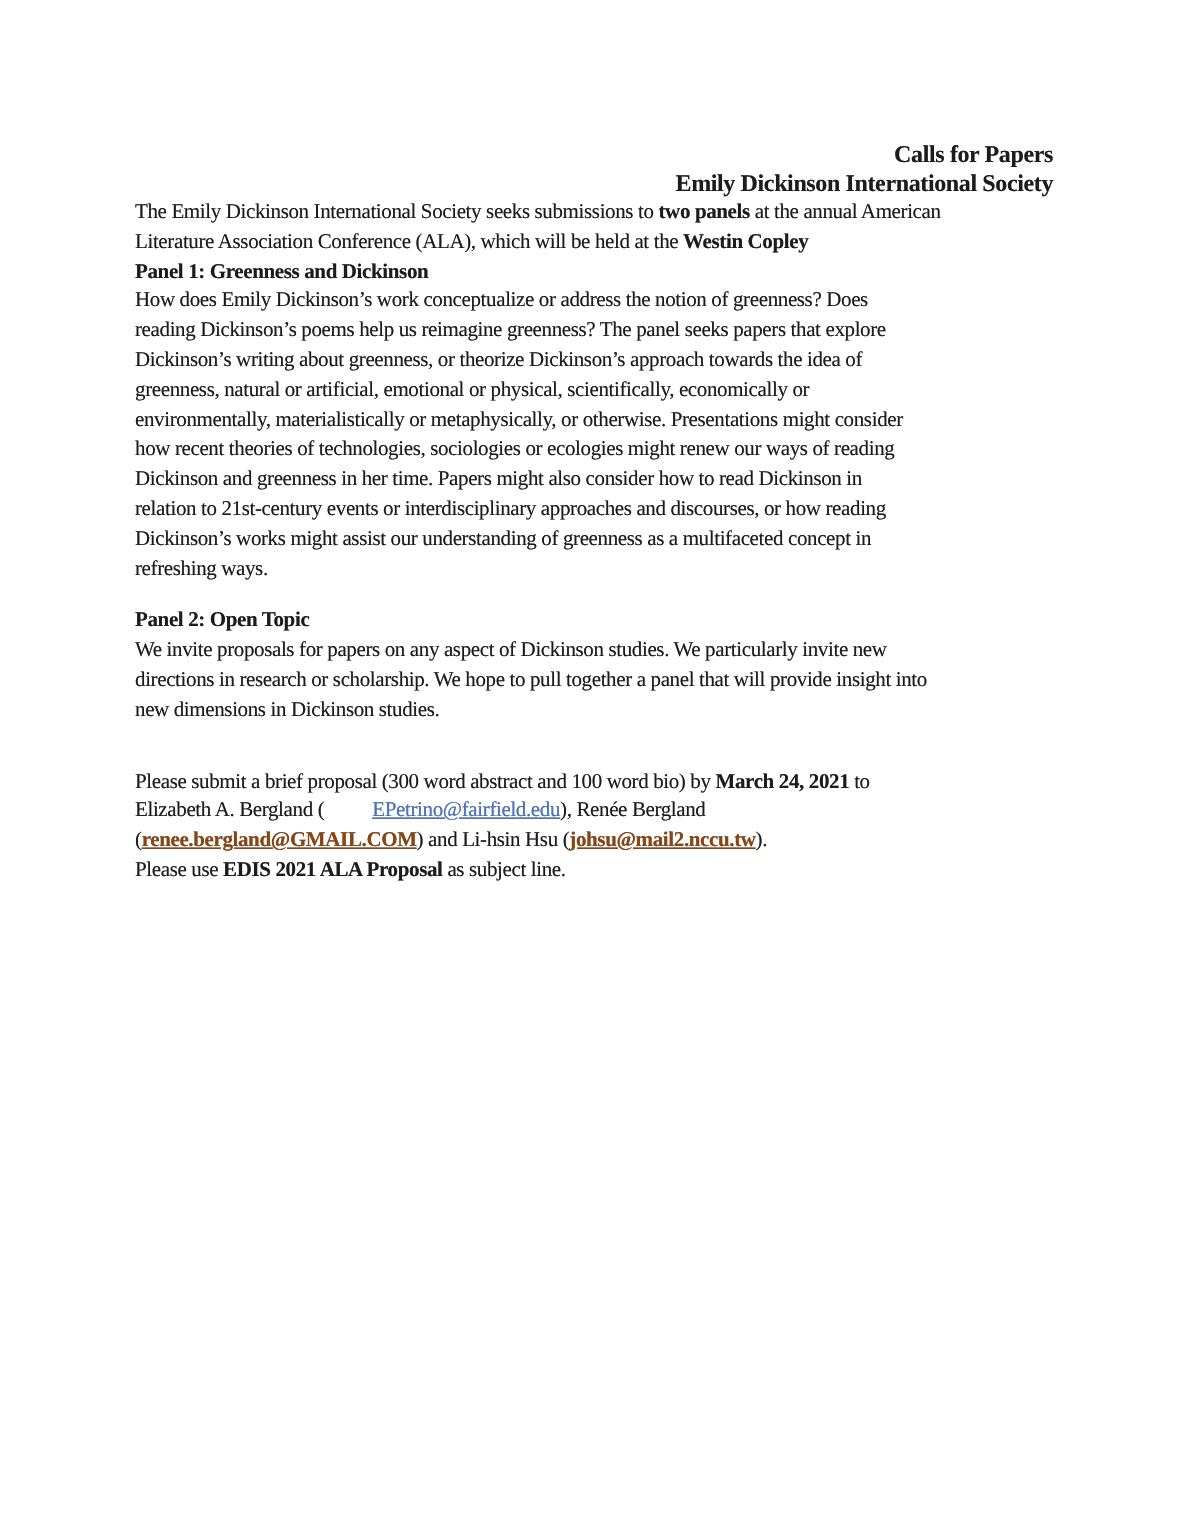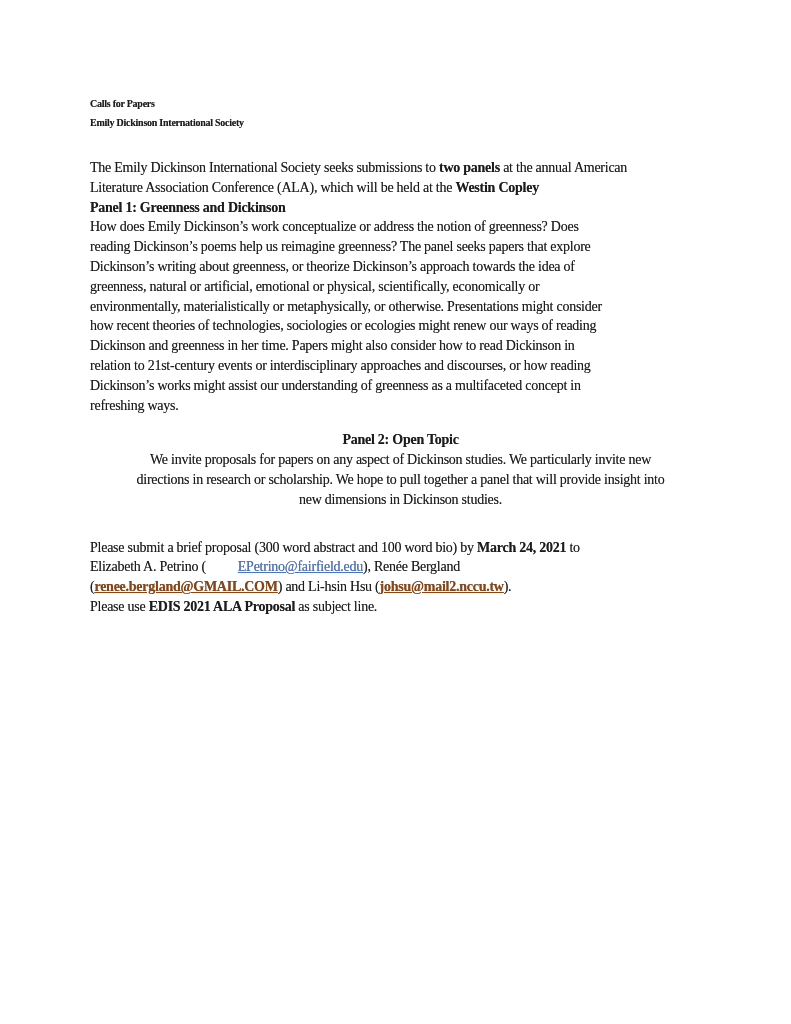--- a/index.html
+++ b/index.html
@@ -18,41 +18,40 @@
     height: 1024px;
     padding: 94px 80px 0 90px;
     background: var(--background, #ffffff);
     color: var(--text, #1c1c1c);
     font-family: "Liberation Serif", "DejaVu Serif", serif;
     font-size: 14px;
     letter-spacing: -0.25px;
     text-shadow: 0 0 0.4px rgba(28,28,28,0.55);
   }
   .doc-header {
-    text-align: left;
+    text-align: right;
     font-weight: bold;
-    font-size: 10px;
+    font-size: 16px;
     line-height: 19px;
-    margin-bottom: 26px;
     width: 612px;
   }
   .para {
     line-height: 19.8px;
     white-space: nowrap;
   }
   .line { display: block; }
   .b { font-weight: bold; }
   .section-heading {
     font-weight: bold;
     line-height: 19.8px;
     white-space: nowrap;
   }
   .intro   { margin-top: 0; }
   .panel-1 { }
-  .panel-2 { margin-top: 15px; text-align: center; }
+  .panel-2 { margin-top: 15px; }
   .closing { margin-top: 28px; }
   a {
     text-decoration: underline;
     cursor: pointer;
   }
   .link-blue  { color: var(--link-blue, #4a74c4); margin-left: 32px; }
   .link-brown { color: var(--link-brown, #8a4612); font-weight: bold; }
 </style>
 </head>
 <body>
@@ -89,18 +88,18 @@
     <div class="section-heading">Panel 2: Open Topic</div>
     <div class="para">
         <span class="line"><span>We invite proposals for papers on any aspect of Dickinson studies. We particularly invite new</span></span>
         <span class="line"><span>directions in research or scholarship. We hope to pull together a panel that will provide insight into</span></span>
         <span class="line"><span>new dimensions in Dickinson studies.</span></span>
       </div>
   </div>
 
   <div class="para closing">
       <span class="line"><span>Please submit a brief proposal (300 word abstract and 100 word bio) by </span><span class="b">March 24, 2021</span><span> to</span></span>
-      <span class="line"><span>Elizabeth A. Petrino (</span><a class="link-blue" href="#">EPetrino@fairfield.edu</a><span>), Renée Bergland</span></span>
+      <span class="line"><span>Elizabeth A. Bergland (</span><a class="link-blue" href="#">EPetrino@fairfield.edu</a><span>), Renée Bergland</span></span>
       <span class="line"><span>(</span><a class="link-brown b" href="#">renee.bergland@GMAIL.COM</a><span>) and Li-hsin Hsu (</span><a class="link-brown b" href="#">johsu@mail2.nccu.tw</a><span>).</span></span>
       <span class="line"><span>Please use </span><span class="b">EDIS 2021 ALA Proposal</span><span> as subject line.</span></span>
     </div>
 
 </div>
 
 </body></html>

